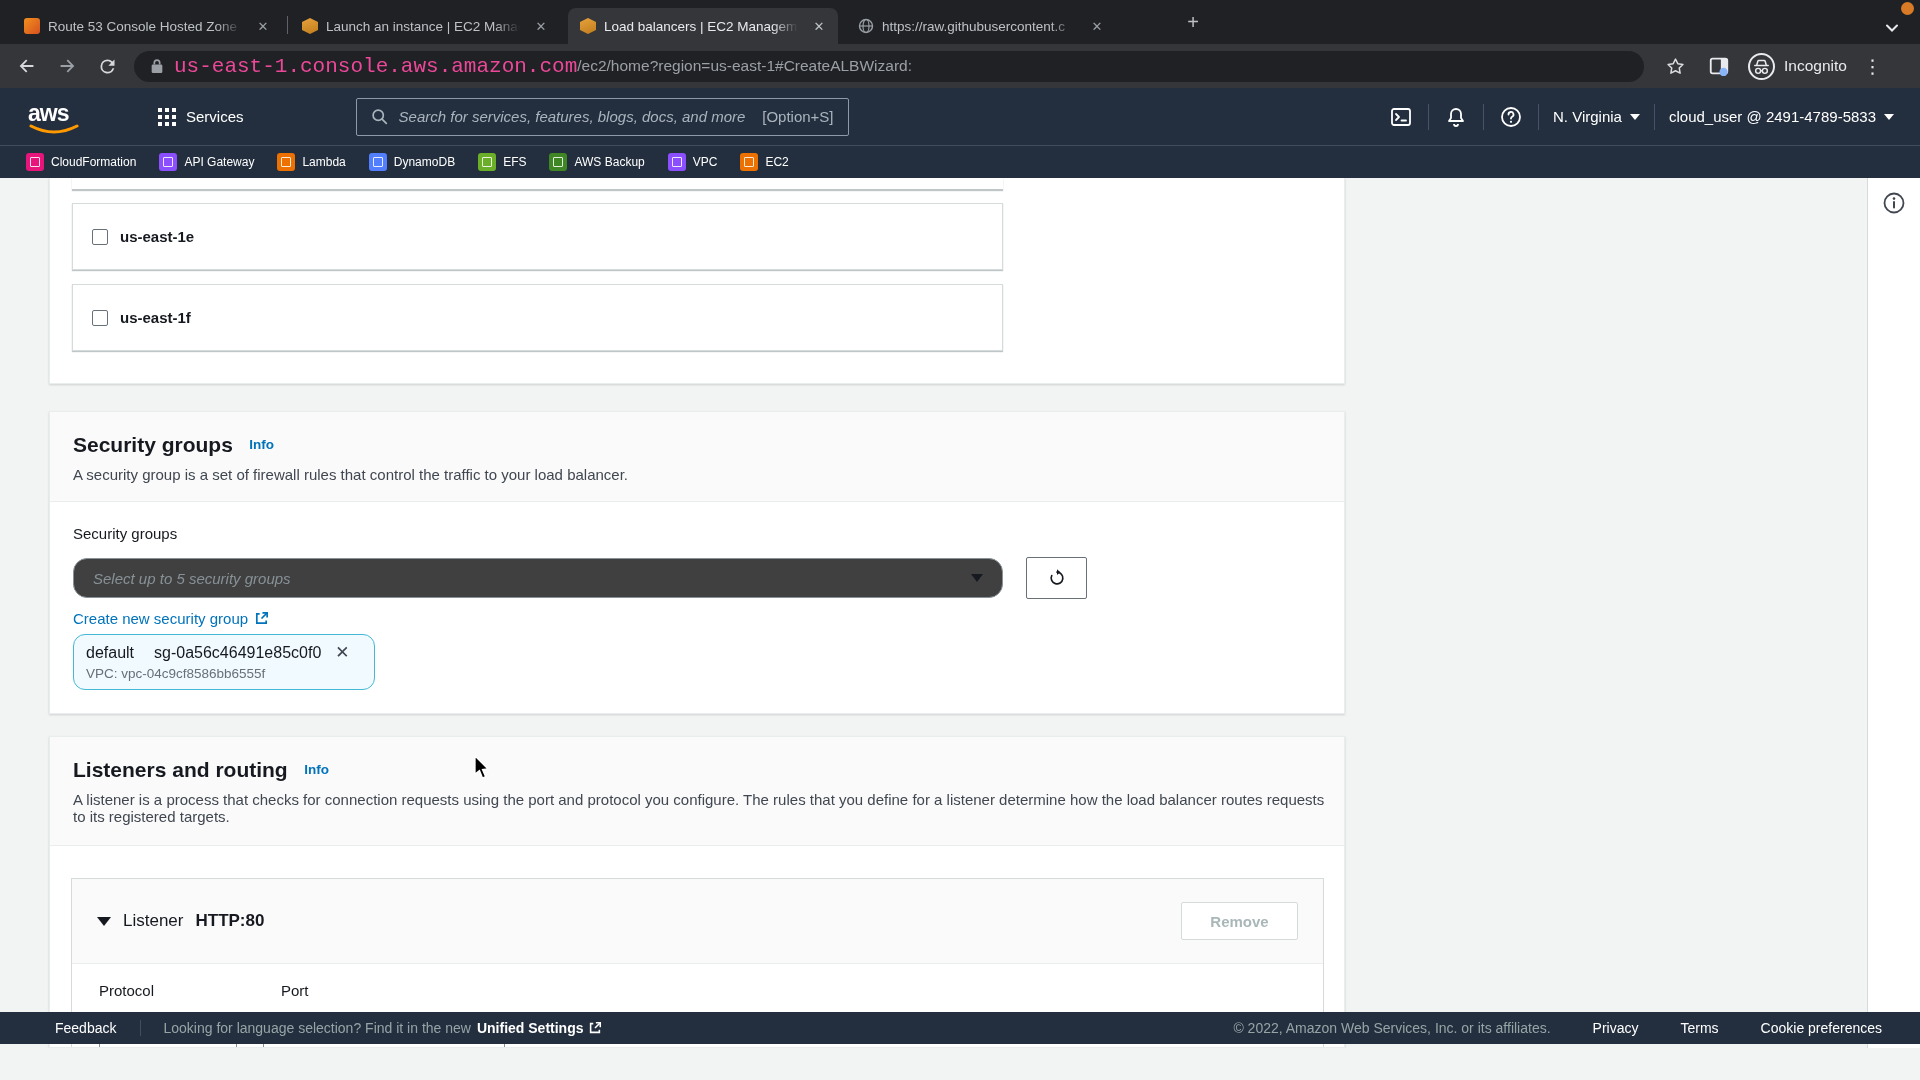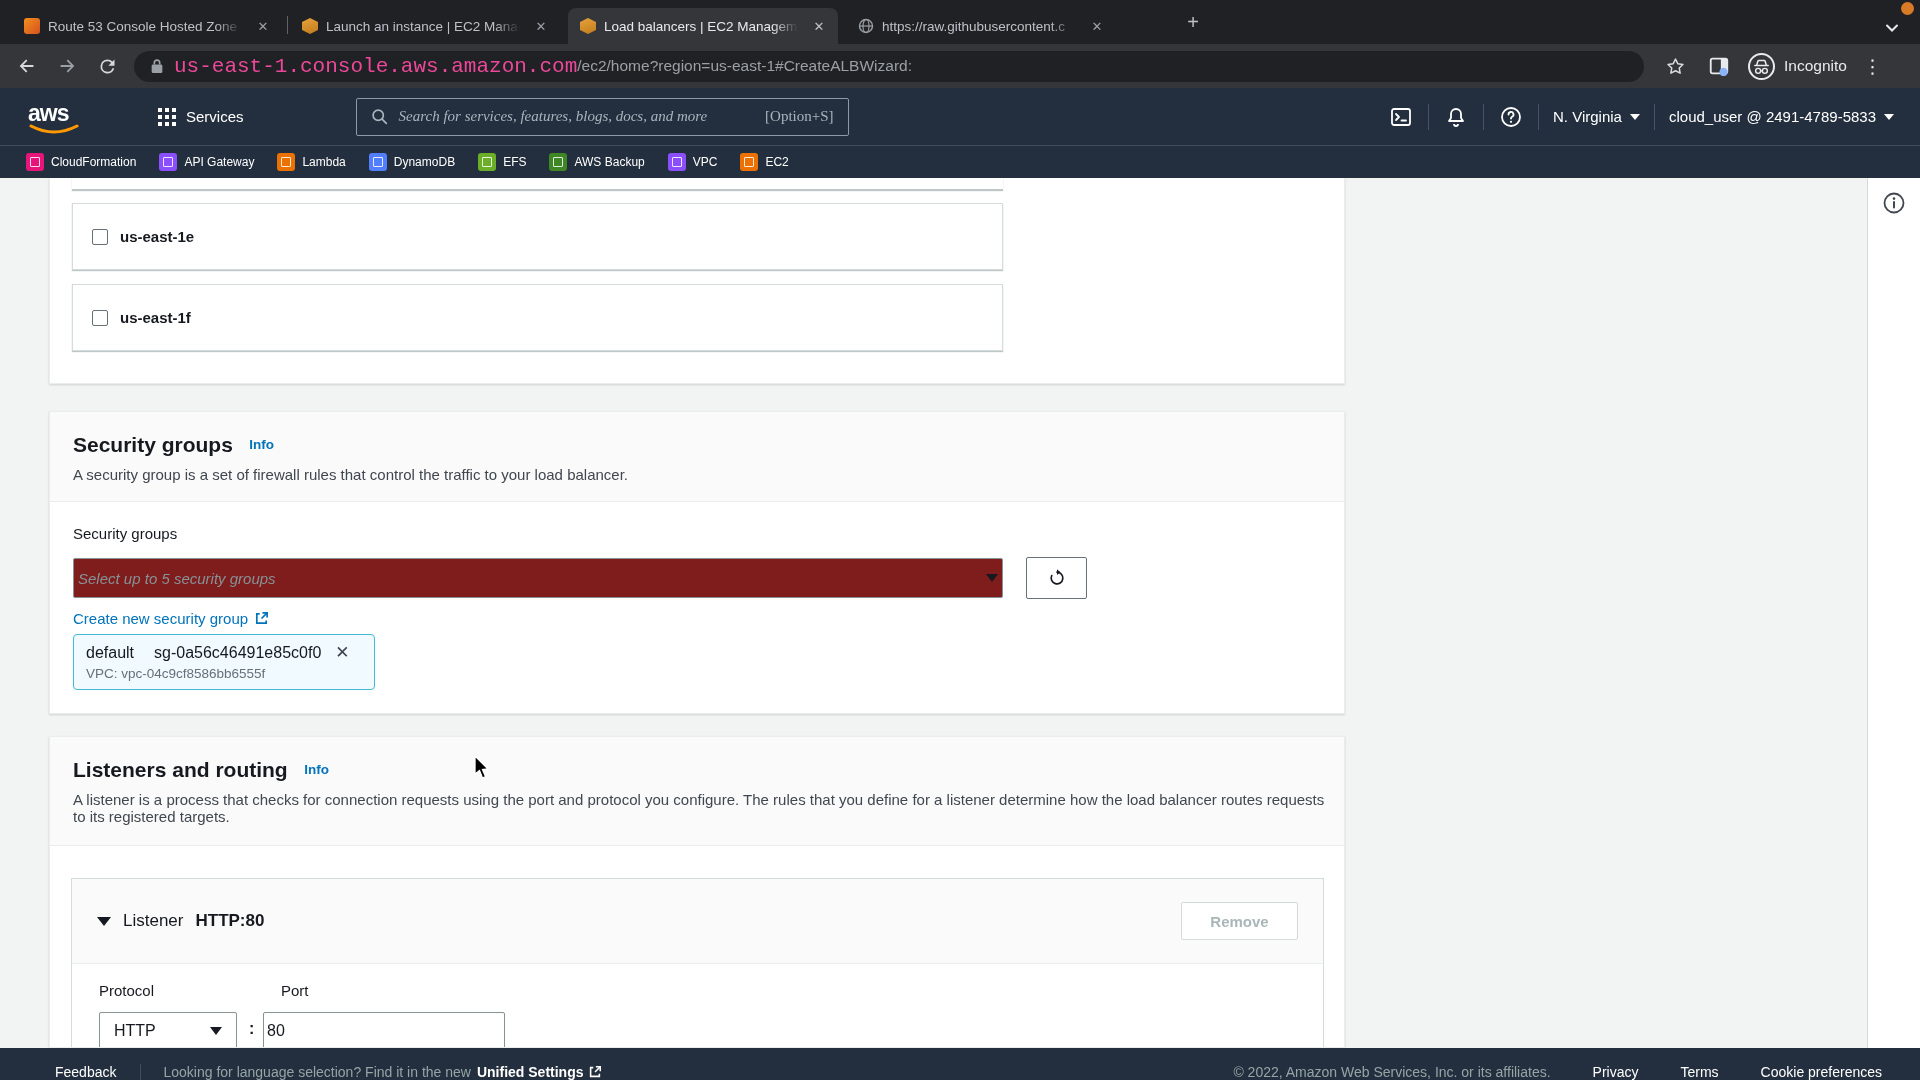--- a/index.html
+++ b/index.html
@@ -33,21 +33,21 @@
   .incog { display:flex; align-items:center; margin-left:16px; color:#e8eaed; }
   .incog-circle { width:27px; height:27px; border:2px solid #e8eaed; border-radius:50%; position:relative; flex:none; }
   .incog-label { font-size:15.5px; margin-left:9px; }
   .dots { color:#e8eaed; font-size:19px; margin-left:16px; letter-spacing:0; }
 
   
   .awshead { position:absolute; left:0; top:88px; width:1920px; height:57px; background:#232f3e; display:flex; align-items:center; }
   .aws-logo { margin-left:28px; position:relative; width:52px; height:34px; flex:none; }
   .aws-logo span { color:#fff; font-weight:bold; font-size:23px; letter-spacing:-1px; }
   .services { display:flex; align-items:center; margin-left:78px; color:#fff; font-size:15px; gap:10px; }
-  .searchbox { margin-left:112px; width:493px; height:38px; border:1px solid #8d99a8; border-radius:2px; display:flex; align-items:center; padding:12px 14px; color:#aab4be;font-family:Liberation Serif, serif; }
+  .searchbox { margin-left:112px; width:493px; height:38px; border:1px solid #8d99a8; border-radius:2px; display:flex; align-items:center; padding:12px 14px; color:#aab4be; }
   .searchbox .ph { font-style:italic; font-size:15px; margin-left:11px; flex:1; }
   .searchbox .kbd { font-size:15px; }
   .head-right { margin-left:auto; display:flex; align-items:center; margin-right:26px; height:100%; }
   .vdiv { width:1px; height:26px; background:#45536a; margin:0 14px; }
   .head-ico { width:26px; height:26px; display:flex; align-items:center; justify-content:center; }
   .head-txt { color:#fff; font-size:15px; display:flex; align-items:center; gap:8px; white-space:nowrap; }
   .caret-down { width:0; height:0; border-left:5px solid transparent; border-right:5px solid transparent; border-top:6px solid #fff; display:inline-block; }
 
   
   .favbar { position:absolute; left:0; top:145px; width:1920px; height:33px; background:#232f3e; border-top:1px solid #414d5c; display:flex; align-items:center; padding-left:26px; gap:23px; }
@@ -68,26 +68,26 @@
   .az-label { font-size:15px; font-weight:bold; color:#16191f; margin-left:12px; }
 
   .sec-head { background:#fafafa; border-bottom:1px solid #eaeded; padding:21px 23px 0 23px; }
   .sec-title { display:inline; font-size:21px; font-weight:bold; color:#16191f; }
   .info-link { display:inline; font-size:13.5px; font-weight:600; color:#0073bb; margin-left:12px; position:relative; top:-3px; }
   .sec-desc { font-size:15px; color:#414750; margin-top:9px; }
 
   .sg-panel { top:233px; height:303px; }
   .sg-head { height:90px; }
   .field-label { position:absolute; left:23px; top:113px; font-size:15px; color:#16191f; }
-  .sg-select { position:absolute; left:23px; top:146px; width:930px; height:40px; border:1px solid #879196; border-radius:2px; background:#7f1d1d; display:flex; align-items:center; padding:0 4px; }
+  .sg-select { position:absolute; left:23px; top:146px; width:930px; height:40px; border:1px solid #879196; border-radius:14px; background:#404040; display:flex; align-items:center; padding:0 19px; }
   .sg-select .ph { font-style:italic; color:#879196; font-size:15px; flex:1; }
   .tri-black { width:0; height:0; border-left:6px solid transparent; border-right:6px solid transparent; border-top:8px solid #16191f; }
   .refresh-btn { position:absolute; left:976px; top:145px; width:61px; height:42px; border:1px solid #687078; border-radius:2px; background:#fff; display:flex; align-items:center; justify-content:center; }
   .create-link { position:absolute; left:23px; top:198px; font-size:15px; color:#0073bb; display:flex; align-items:center; gap:6px; }
-  .sg-token { position:absolute; left:23px; top:222px; width:302px; height:56px; background:#f1faff; border:1px solid #44b9d6; border-radius:4px; padding:7px 12px 0 12px; }
+  .sg-token { position:absolute; left:23px; top:222px; width:302px; height:56px; background:#f1faff; border:1px solid #44b9d6; border-radius:12px; padding:7px 12px 0 12px; }
   .token-row1 { display:flex; align-items:center; font-size:16px; color:#16191f; }
   .token-name { margin-right:20px; }
   .token-x { margin-left:14px; font-size:17px; color:#414750; }
   .token-vpc { font-size:13.5px; color:#687078; margin-top:3px; }
 
   .lr-panel { top:558px; height:312px; overflow:hidden; }
   .lr-head { height:109px; }
   .lr-desc { width:1252px; }
   .listener-card { position:absolute; left:21px; top:141px; width:1253px; height:220px; border:1px solid #d5dbdb; background:#fff; }
   .listener-head { height:85px; background:#fafafa; border-bottom:1px solid #eaeded; display:flex; align-items:center; padding-left:25px; position:relative; }
@@ -95,21 +95,21 @@
   .listener-word { font-size:17px; color:#16191f; margin-left:12px; }
   .listener-val { font-size:17px; font-weight:bold; color:#16191f; margin-left:12px; }
   .remove-btn { position:absolute; left:1109px; top:23px; width:117px; height:38px; background:#fff; border:1px solid #d5dbdb; border-radius:2px; font-size:15px; font-weight:bold; color:#aab7b8; display:flex; align-items:center; justify-content:center; }
   .ctl-label { position:absolute; top:103px; font-size:15px; color:#16191f; }
   .proto-select { position:absolute; left:27px; top:133px; width:138px; height:38px; border:1px solid #879196; border-radius:2px; background:#fff; display:flex; align-items:center; padding:0 14px; }
   .proto-select .val { font-size:16px; color:#16191f; flex:1; }
   .colon { position:absolute; left:177px; top:141px; font-size:16px; font-weight:bold; color:#16191f; }
   .port-input { position:absolute; left:191px; top:133px; width:242px; height:38px; border:1px solid #879196; border-radius:2px; background:#fff; display:flex; align-items:center; padding:0 3px; font-size:16px; color:#16191f; }
 
   
-  .footer { position:absolute; left:0; top:1048px; width:1920px; height:32px; background:#232f3e; display:flex; align-items:flex-end; font-size:14px; }
+  .footer { position:absolute; left:0; top:1012px; width:1920px; height:32px; background:#232f3e; display:flex; align-items:center; font-size:14px; }
   .foot-feedback { color:#fff; margin-left:55px; }
   .foot-div { width:1px; height:16px; background:#414d5c; margin:0 22px 0 24px; }
   .foot-lang { color:#95a5a6; }
   .foot-us { color:#fff; font-weight:bold; margin-left:6px; display:inline-flex; align-items:center; gap:5px; }
   .foot-right { margin-left:auto; display:flex; align-items:center; margin-right:38px; gap:42px; }
   .foot-copy { color:#95a5a6; }
   .foot-link { color:#fff; }
 
   .cursor { position:absolute; left:471px; top:577px; z-index:60; }
 </style>

